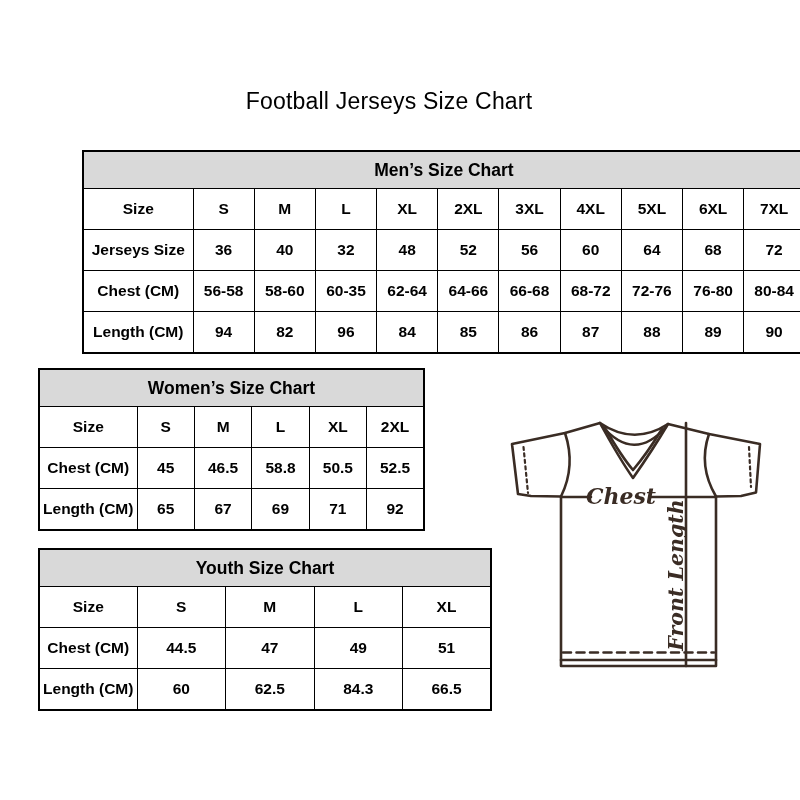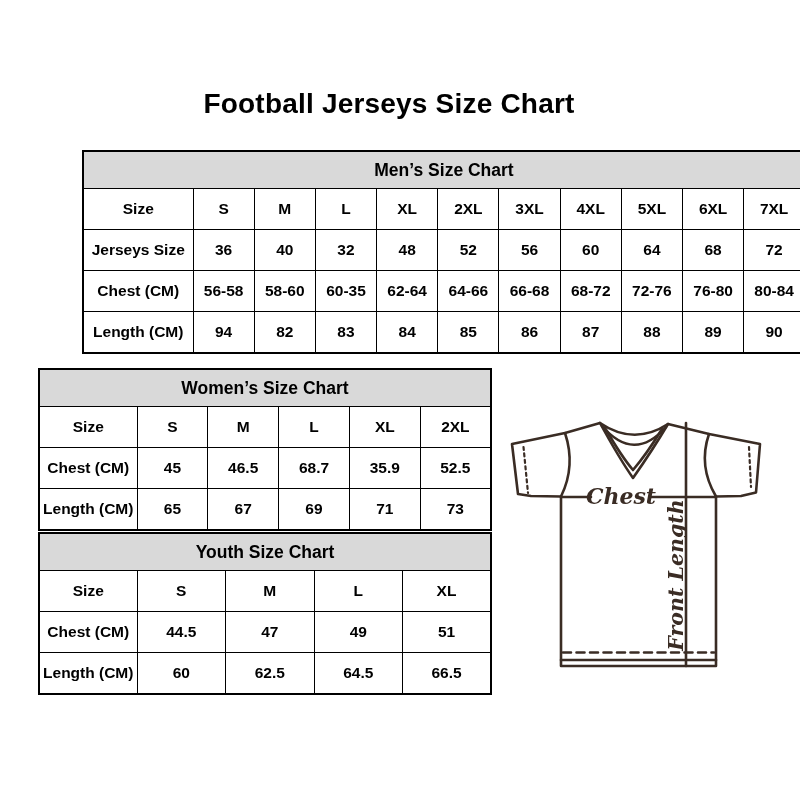--- a/index.html
+++ b/index.html
@@ -2,40 +2,40 @@
 <html style="--bg: #ffffff; --hdr-bg: #d9d9d9; --border-c: #000000; --jersey-c: #3a2c24;"><head>
 <meta charset="utf-8">
 <style>
   html,body{margin:0;padding:0;background:#fff;}
   #canvas{
     position:relative;width:800px;height:800px;background:var(--bg,#ffffff);
     font-family:"Liberation Sans",sans-serif;overflow:hidden;
   }
   .page-title{
     position:absolute;top:88px;left:0;width:778px;text-align:center;
-    font-size:28px;font-weight:bold;color:#000;letter-spacing:0.2px;
+    font-size:23px;font-weight:normal;color:#000;letter-spacing:0.2px;
   }
   table.szt{
     position:absolute;border-collapse:collapse;table-layout:fixed;
     border:2.5px solid var(--border-c,#000);
   }
   table.szt td{
     border:1.5px solid var(--border-c,#000);
     text-align:center;vertical-align:middle;
     font-weight:bold;font-size:15.5px;color:#000;
     padding:0;overflow:hidden;white-space:nowrap;
   }
   table.szt td.hdr{
     background:var(--hdr-bg,#d9d9d9);
     font-size:17.5px;height:36px;
   }
   table.szt tr.data-row{height:41px;}
   #tbl-men{left:38px;top:150px;width:724px;margin-left:44px;}
-  #tbl-women{left:38px;top:368px;width:454px;}
-  #tbl-youth{left:38px;top:532px;width:454px;}
+  #tbl-women{left:38px;top:368px;width:387px;}
+  #tbl-youth{left:38px;top:548px;width:454px;}
   #tbl-men col.c0{width:110px;}
   #tbl-women col.c0,#tbl-youth col.c0{width:98px;}
   .jersey{
     position:absolute;left:505px;top:400px;width:272px;height:280px;
     color:var(--jersey-c,#3a2c24);
   }
   .jersey text{
     font-family:"DejaVu Serif",serif;font-style:italic;font-weight:bold;
     fill:currentColor;stroke:none;
   }
@@ -101,21 +101,21 @@
           <td>66-68</td>
           <td>68-72</td>
           <td>72-76</td>
           <td>76-80</td>
           <td>80-84</td>
         </tr>
         <tr class="data-row">
           <td>Length (CM)</td>
           <td>94</td>
           <td>82</td>
-          <td>83</td>
+          <td>96</td>
           <td>84</td>
           <td>85</td>
           <td>86</td>
           <td>87</td>
           <td>88</td>
           <td>89</td>
           <td>90</td>
         </tr>
       </tbody>
     </table>
@@ -138,31 +138,31 @@
           <td>S</td>
           <td>M</td>
           <td>L</td>
           <td>XL</td>
           <td>2XL</td>
         </tr>
         <tr class="data-row">
           <td>Chest (CM)</td>
           <td>45</td>
           <td>46.5</td>
-          <td>68.7</td>
-          <td>35.9</td>
+          <td>58.8</td>
+          <td>50.5</td>
           <td>52.5</td>
         </tr>
         <tr class="data-row">
           <td>Length (CM)</td>
           <td>65</td>
           <td>67</td>
           <td>69</td>
           <td>71</td>
-          <td>73</td>
+          <td>92</td>
         </tr>
       </tbody>
     </table>
 
   <table class="szt" id="tbl-youth">
       <colgroup>
         <col class="c0">
         <col>
         <col>
         <col>
@@ -183,21 +183,21 @@
           <td>Chest (CM)</td>
           <td>44.5</td>
           <td>47</td>
           <td>49</td>
           <td>51</td>
         </tr>
         <tr class="data-row">
           <td>Length (CM)</td>
           <td>60</td>
           <td>62.5</td>
-          <td>64.5</td>
+          <td>84.3</td>
           <td>66.5</td>
         </tr>
       </tbody>
     </table>
 
   <svg class="jersey" viewBox="0 0 272 280">
     <g fill="none" stroke="currentColor" stroke-width="2.6" stroke-linejoin="round" stroke-linecap="round">
 
       <path d="M95,23 L60,33 L7,44 L13,94 L26,96 L56,96.5 L56,266 L211,266 L211,96.5 L236,96 L251,92.5 L255,44 L204,34 L163,24"></path>
 

